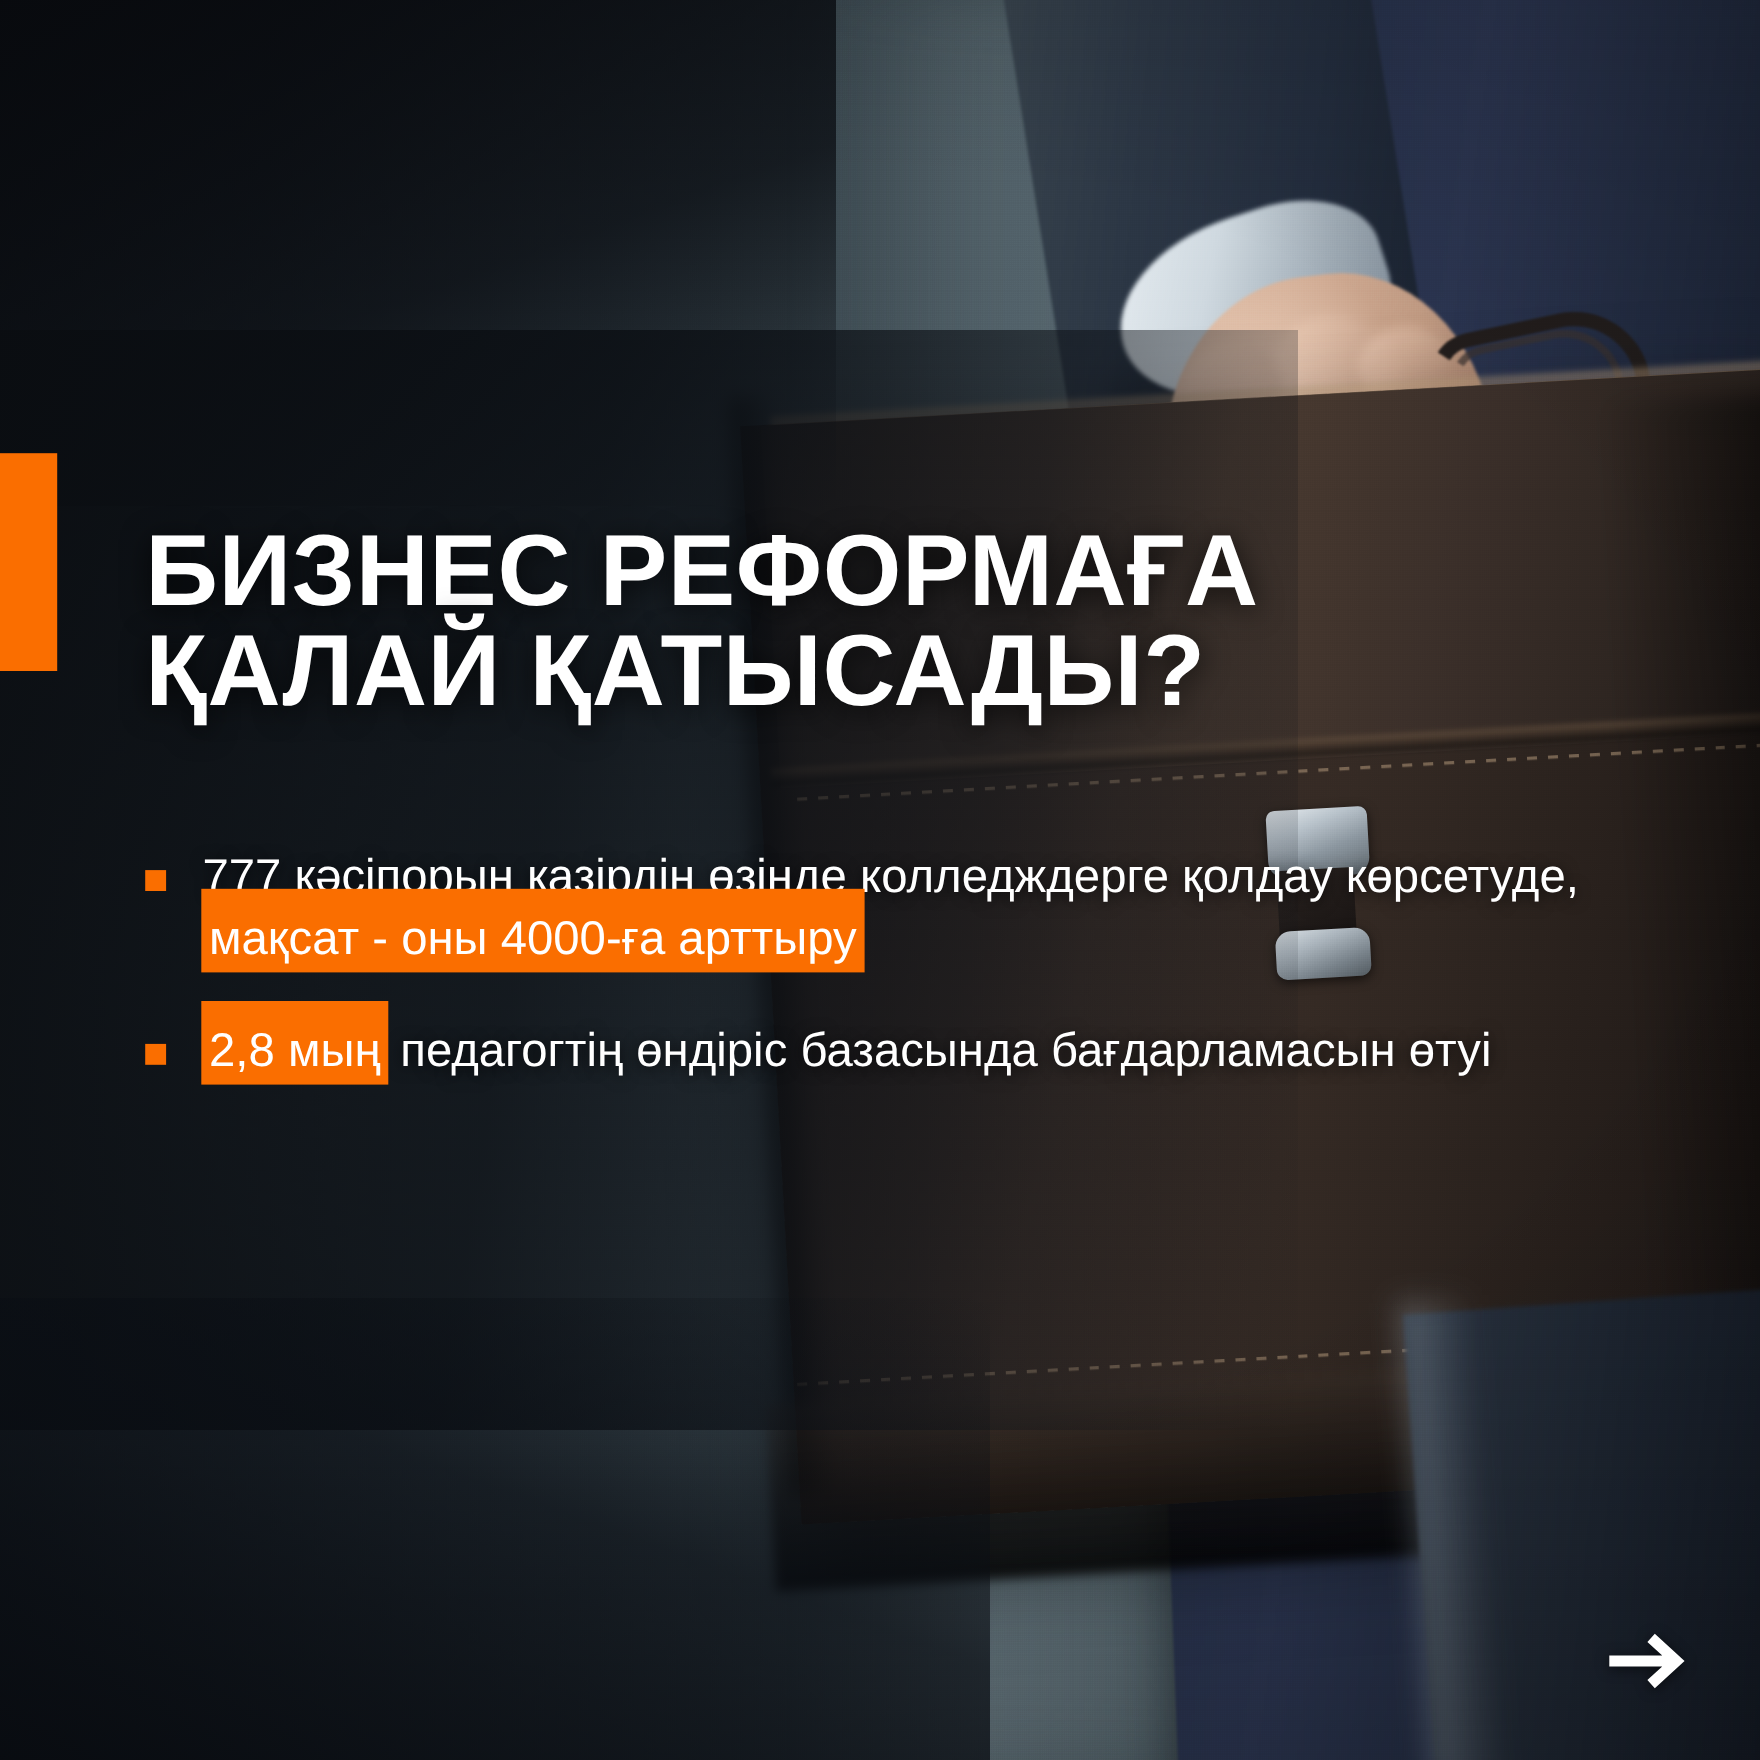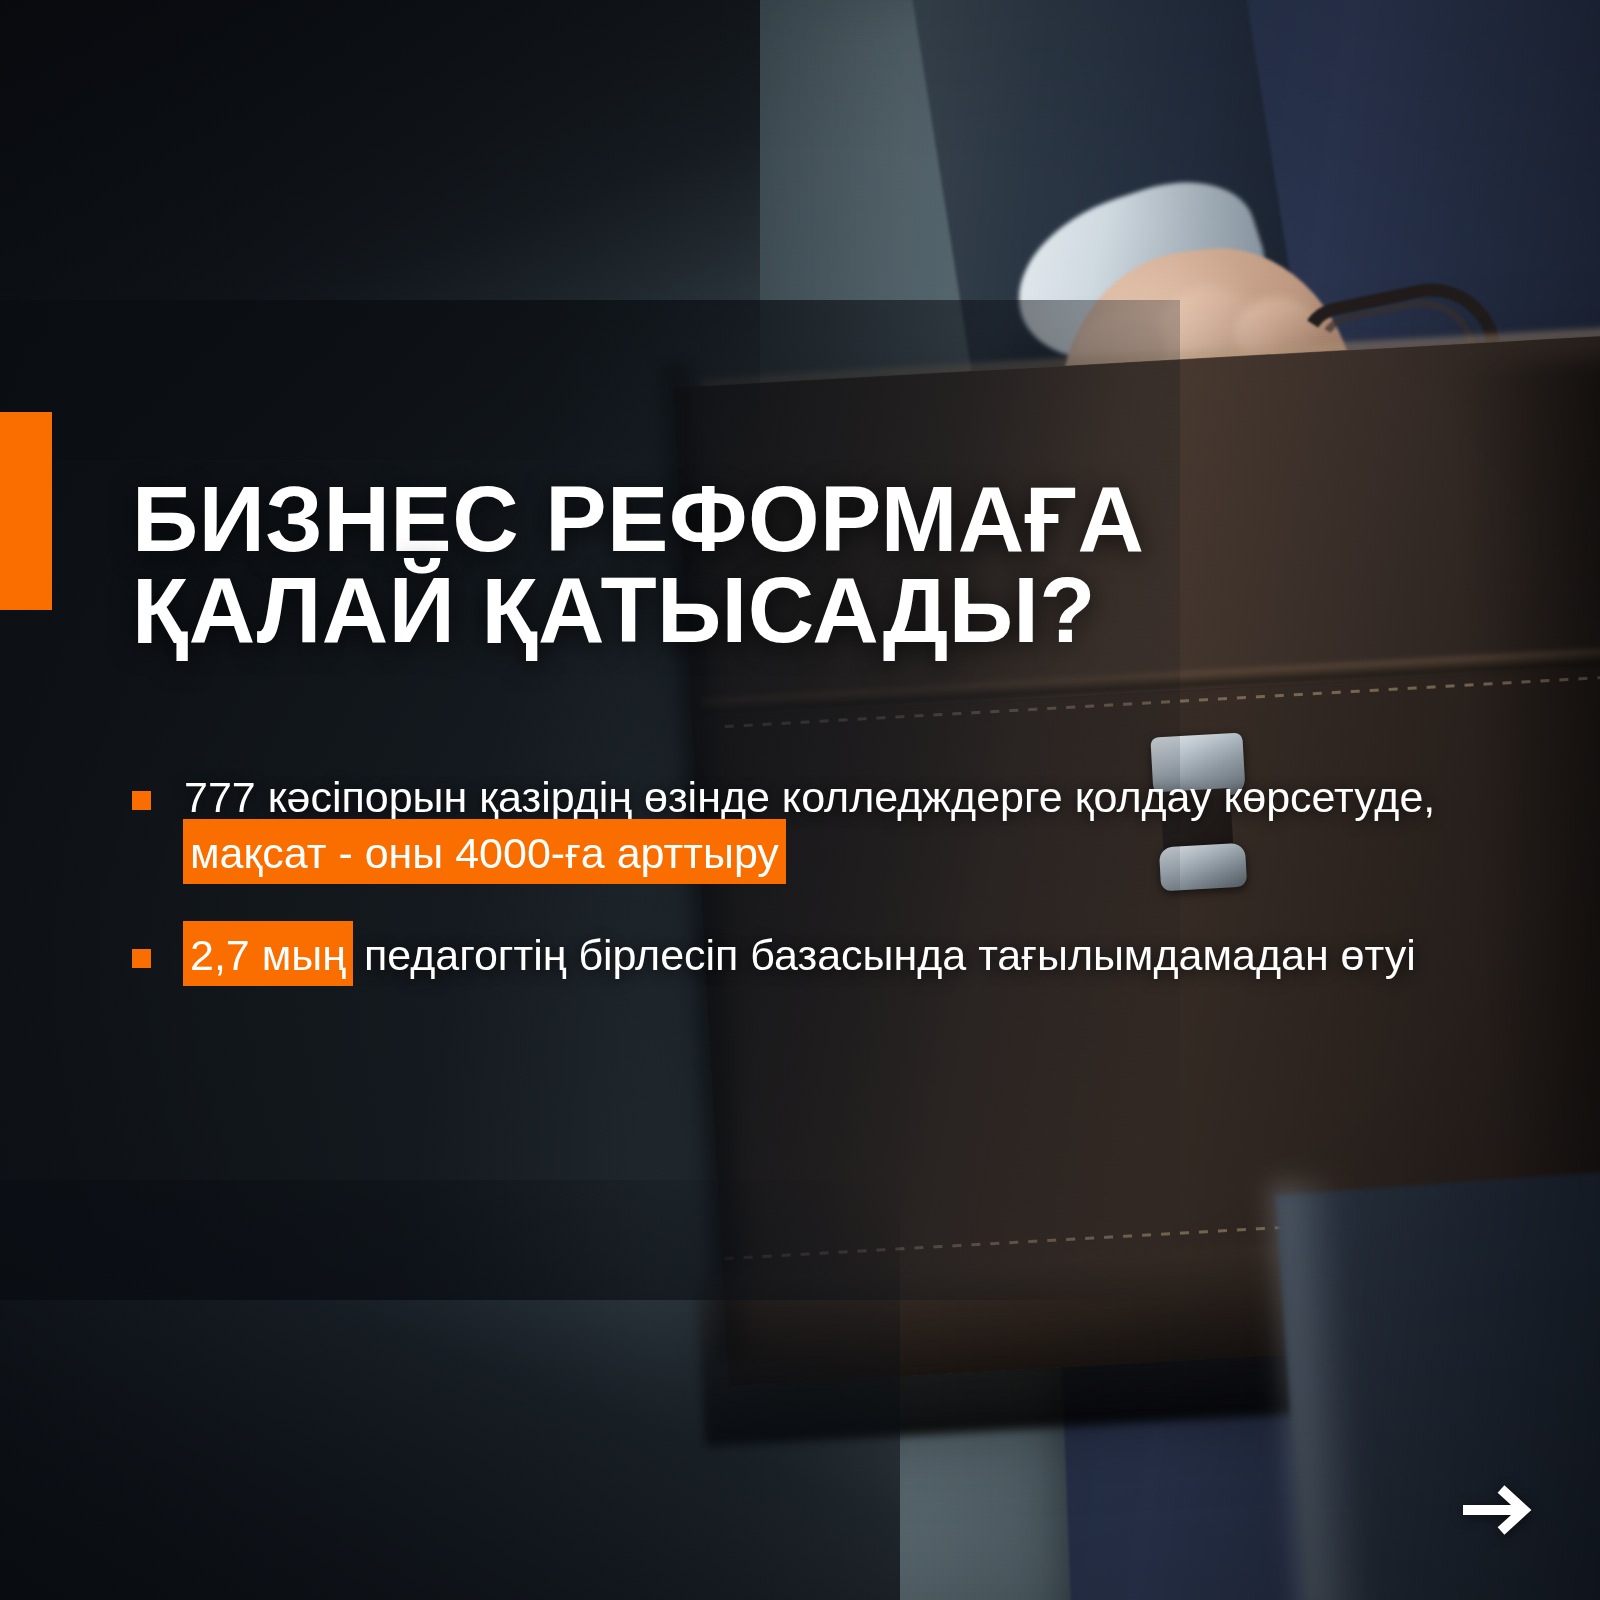--- a/index.html
+++ b/index.html
@@ -219,21 +219,21 @@
     flex:0 0 auto;width:19px;height:19px;margin-top:21px;margin-right:33px;
     background:var(--accent,#fa6e00);
   }
   .btext{
     color:#fff;font-size:43px;line-height:1.30;font-weight:400;
     text-shadow:0 2px 14px rgba(0,0,0,.75);
   }
   .hl{
     background:var(--accent,#fa6e00);
     color:#fff;
-    padding:10px 7px 7px 7px;
+    padding:21px 7px 7px 7px;
     margin:0 -1px;
     box-decoration-break:clone;
     -webkit-box-decoration-break:clone;
     text-shadow:none;
   }
 
   .next-arrow{
     position:absolute;right:64px;bottom:60px;width:76px;height:60px;
     display:flex;align-items:center;justify-content:center;
   }
@@ -297,21 +297,21 @@
   <div class="bullets">
 
     <div class="bullet">
       <span class="marker"></span>
       <div class="btext"><span>777 кәсіпорын қазірдің өзінде колледждерге қолдау көрсетуде, </span><span class="hl">мақсат - оны 4000-ға арттыру</span></div>
     </div>
 
 
     <div class="bullet">
       <span class="marker"></span>
-      <div class="btext"><span class="hl">2,7 мың</span><span> педагогтің бірлесіп базасында тағылымдамадан өтуі</span></div>
+      <div class="btext"><span class="hl">2,8 мың</span><span> педагогтің өндіріс базасында бағдарламасын өтуі</span></div>
     </div>
 
   </div>
 
   <div class="next-arrow">
     <svg width="74" height="58" viewBox="0 0 74 58">
       <path d="M2 29 H60 M40 8 L63 29 L40 50" fill="none" stroke="#ffffff" stroke-width="10" stroke-linecap="butt" stroke-linejoin="miter"></path>
     </svg>
   </div>
 

